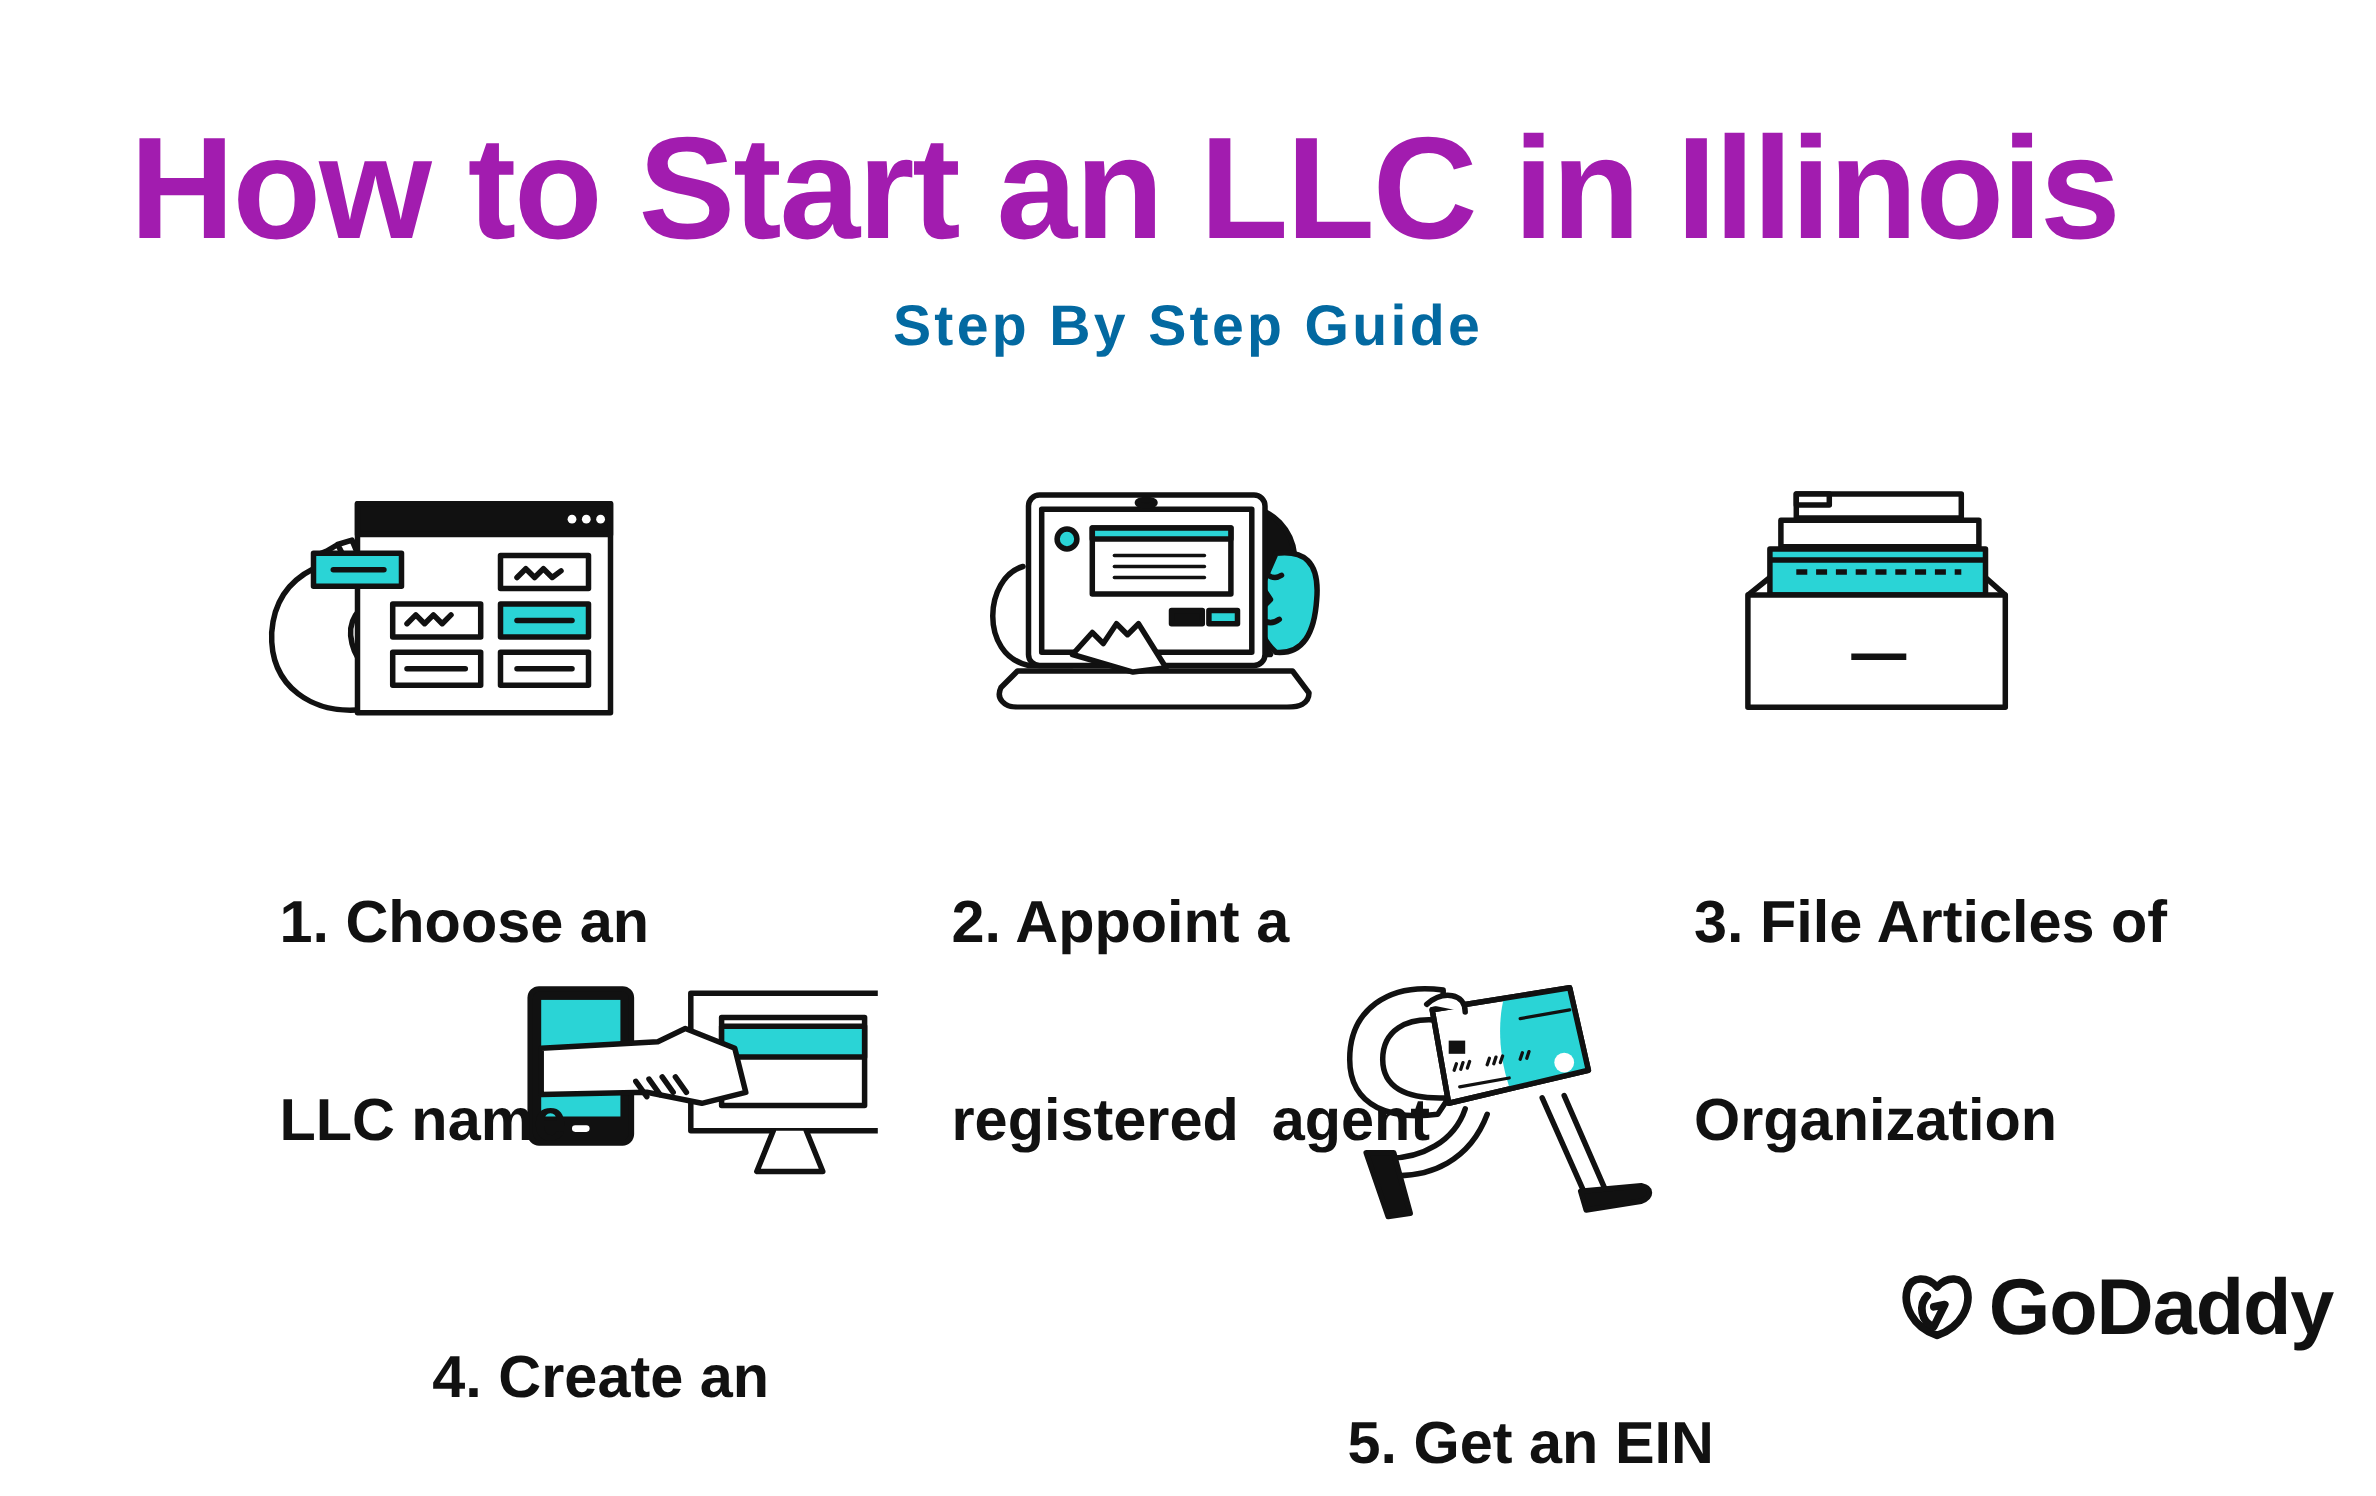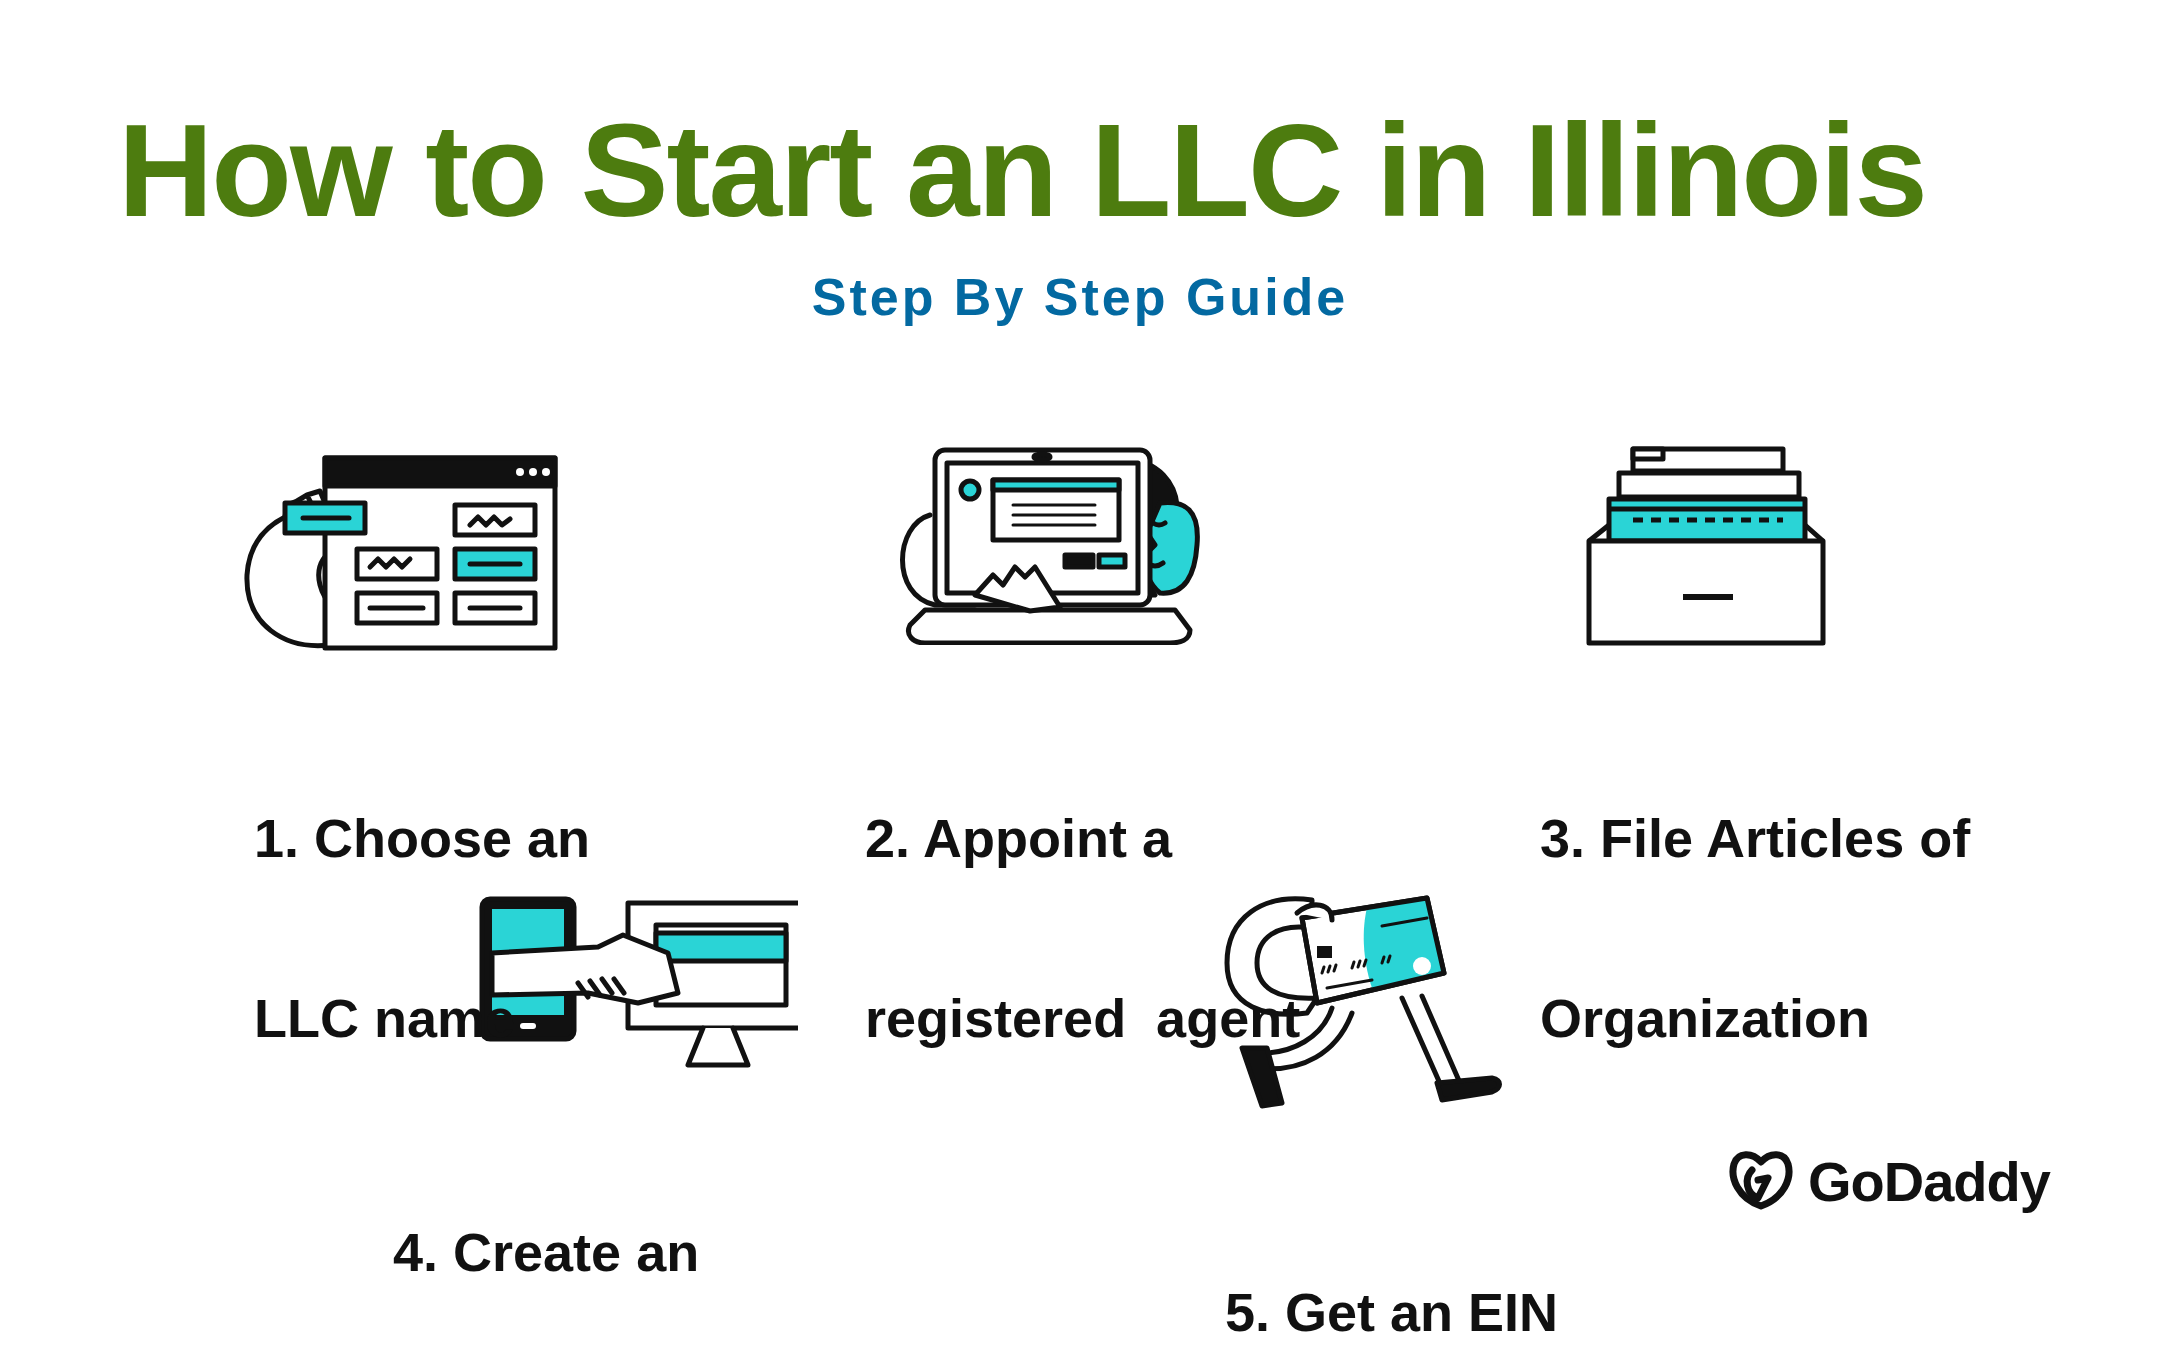--- a/index.html
+++ b/index.html
@@ -1,26 +1,26 @@
 <!DOCTYPE html>
 <html><head>
 <meta charset="utf-8">
 <style>
   html, body { margin:0; padding:0; background:#ffffff; }
   body { width:2160px; height:1360px; position:relative; overflow:hidden;
          font-family:"Liberation Sans", "DejaVu Sans", sans-serif; color:#111; }
   .title { position:absolute; left:0; width:2044px; top:96px; text-align:center;
-           font-size:132px; font-weight:700; letter-spacing:-2px; line-height:150px; color:#4d7c0f; }
+           font-size:132px; font-weight:700; letter-spacing:-2px; line-height:150px; color:#a21caf; }
   .subtitle { position:absolute; left:0; width:2160px; top:262px; text-align:center;
               font-size:52px; font-weight:700; letter-spacing:3px; line-height:70px; }
   .icon { position:absolute; }
   .step-label { position:absolute; font-size:54px; font-weight:700; line-height:60px; color:#111; white-space:pre; }
   .step-label span { display:block; }
   .logo { position:absolute; left:1728px; top:1148px; display:flex; align-items:center; gap:14px; }
-  .logo-text { font-size:56px; font-weight:700; letter-spacing:-1px; color:#111; }
+  .logo-text { font-size:72px; font-weight:700; letter-spacing:-1px; color:#111; }
   svg * { vector-effect: non-scaling-stroke; }
 </style>
 </head>
 <body>
 
 <div class="title">How to Start an LLC in Illinois</div>
 <div class="subtitle" style="color:#0369a1">Step By Step Guide</div>
 
 <div class="icon" style="left:225px;top:455px;width:335px;height:200px;">
   <svg width="335" height="200" viewBox="0 0 335 200" fill="none" stroke="#111" stroke-width="5" stroke-linejoin="round" stroke-linecap="round">

